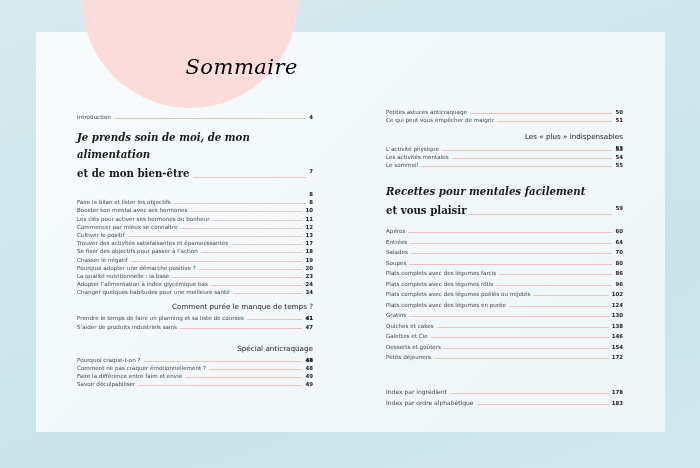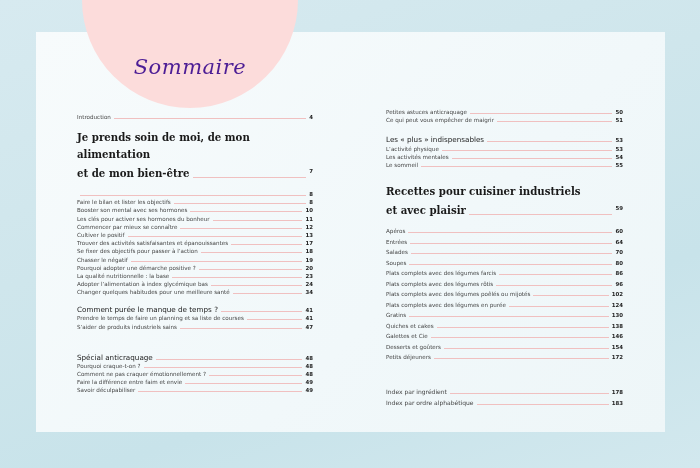--- a/index.html
+++ b/index.html
@@ -21,26 +21,26 @@
     left: 82px; top: -108px;
     width: 216px; height: 216px;
     border-radius: 50%;
     background: #fcdcdb;
     z-index: 2;
   }
   .title {
     position: absolute;
     left: 82px; top: 55px;
     width: 216px;
-    text-align: center;
+    text-align: right;
     font-family: "DejaVu Serif", serif;
     font-style: italic;
     font-size: 21px;
     font-weight: normal;
-    color: #4c1d95;
+    color: #000000;
     letter-spacing: 0.5px;
     z-index: 3;
   }
   .col {
     position: absolute;
     z-index: 3;
   }
   .col.left { left: 77px; top: 112px; width: 236px; }
   .col.right { left: 386px; top: 108px; width: 237px; }
   .row {
@@ -58,31 +58,32 @@
     margin: 0 3px 2px 3px;
     height: 1px;
   }
   .row .page { white-space: nowrap; font-size: 5.4px; color: #222; font-weight: bold; }
   .row.sub { height: 8.2px; }
   .row.section {
     font-size: 7.2px;
     color: #222;
     height: 11px;
     margin-top: 5px;
+    flex-direction: column;
   }
   .row.section .label { font-weight: normal; }
   .big {
     font-family: "DejaVu Serif", serif;
     font-weight: bold;
     font-size: 10.2px;
     color: #1a1a1a;
     line-height: 17px;
     margin-top: 8px;
   }
-  .big .l1 { display: block; }
+  .big .l1 { display: block; font-style: italic; }
   .big .row2 {
     display: flex; align-items: flex-end; text-align: right;
   }
   .big .row2 .leader {
     flex: 1; border-bottom: 0.8px solid #f0c0c0; margin: 0 3px 4px 3px; height: 1px;
   }
   .big .row2 .page {
     font-family: "DejaVu Sans", sans-serif;
     font-size: 5.4px; font-weight: bold; color: #222; margin-bottom: 2px;
   }
@@ -187,21 +188,21 @@
       <span class="label">Prendre le temps de faire un planning et sa liste de courses</span>
       <span class="leader"></span>
       <span class="page">41</span>
     </div>
   <div class="row sub">
       <span class="label">S’aider de produits industriels sains</span>
       <span class="leader"></span>
       <span class="page">47</span>
     </div>
 
-  <div class="row section" style="margin-top:20px">
+  <div class="row section" style="margin-top:14px">
     <span class="label">Spécial anticraquage</span>
     <span class="leader"></span>
     <span class="page">48</span>
   </div>
   <div class="row sub">
       <span class="label">Pourquoi craque-t-on ?</span>
       <span class="leader"></span>
       <span class="page">48</span>
     </div>
   <div class="row sub">
@@ -248,23 +249,23 @@
       <span class="leader"></span>
       <span class="page">54</span>
     </div>
   <div class="row sub">
       <span class="label">Le sommeil</span>
       <span class="leader"></span>
       <span class="page">55</span>
     </div>
 
   <div class="big" style="margin-top:14px">
-    <span class="l1">Recettes pour cuisiner industriels</span>
+    <span class="l1">Recettes pour mentales facilement</span>
     <div class="row2">
-      <span>et avec plaisir</span>
+      <span>et vous plaisir</span>
       <span class="leader"></span>
       <span class="page">59</span>
     </div>
   </div>
   <div class="gap"></div>
   <div class="row" style="height:10.5px">
       <span class="label">Apéros</span>
       <span class="leader"></span>
       <span class="page">60</span>
     </div>

